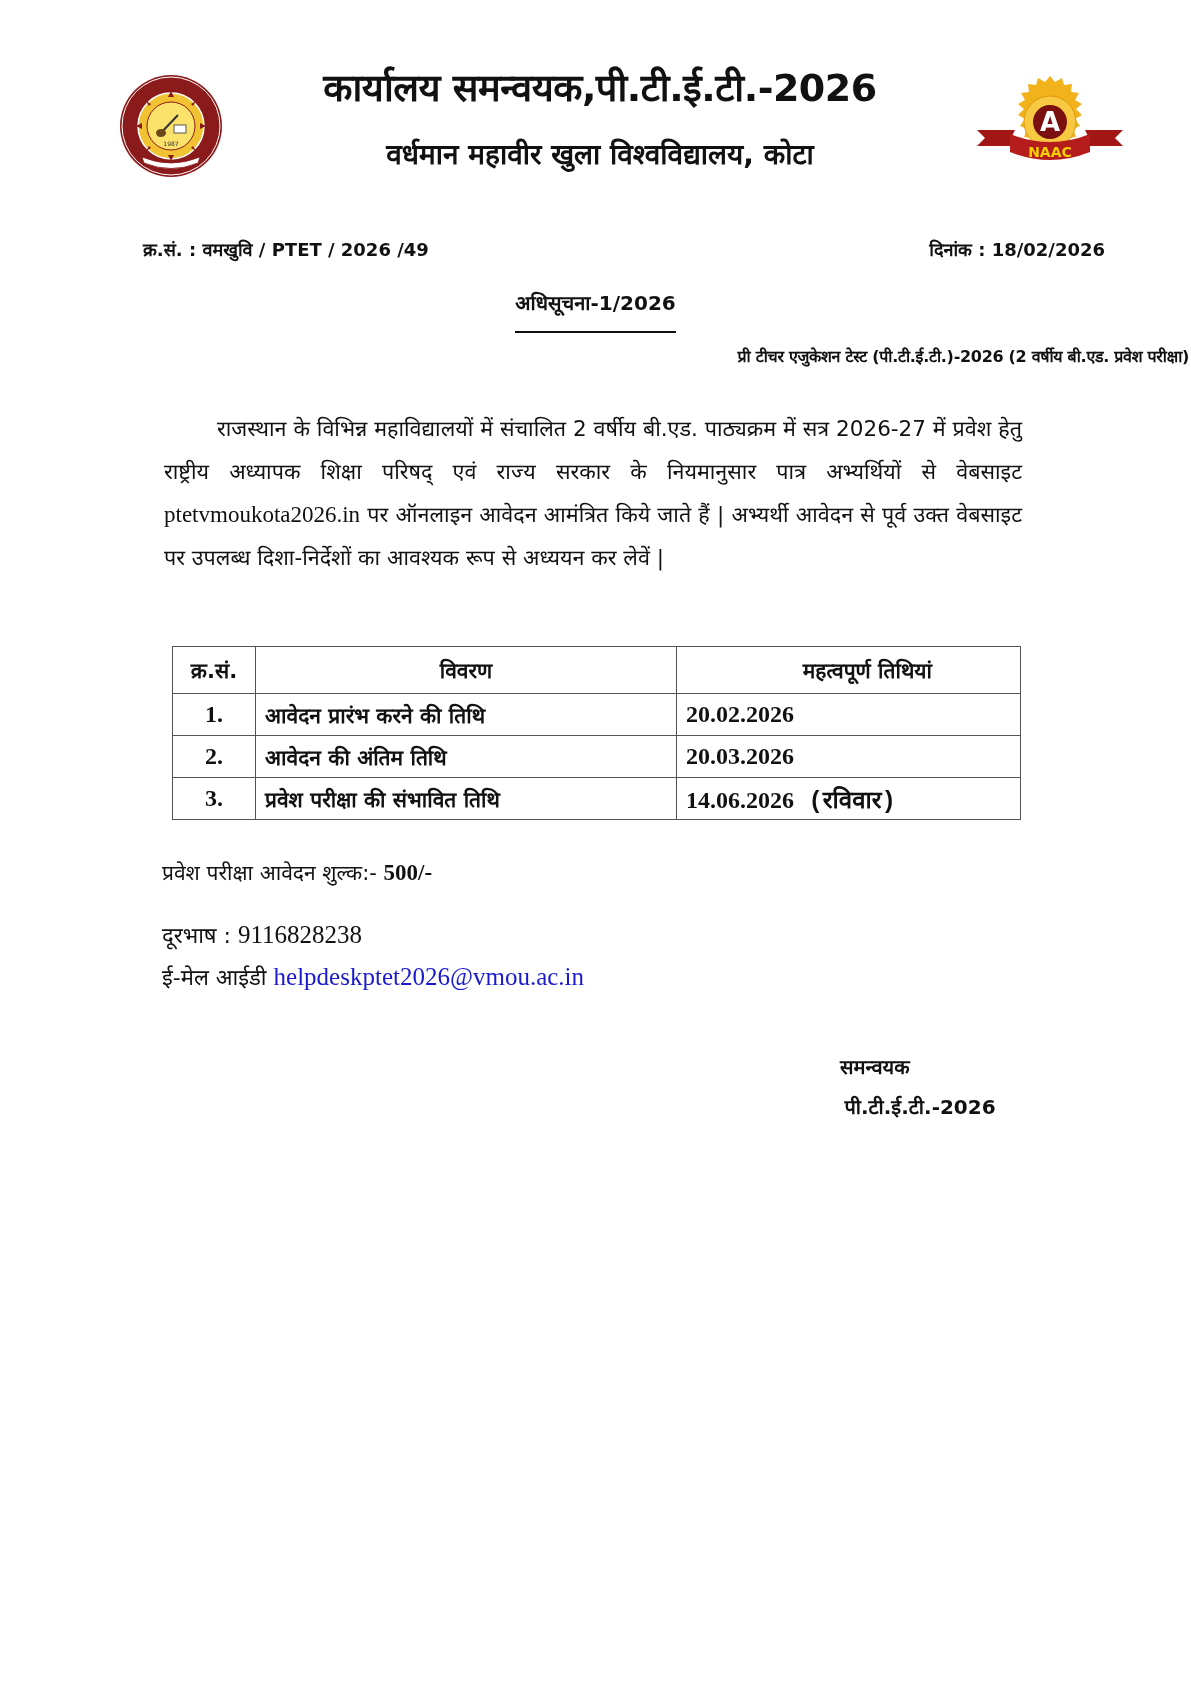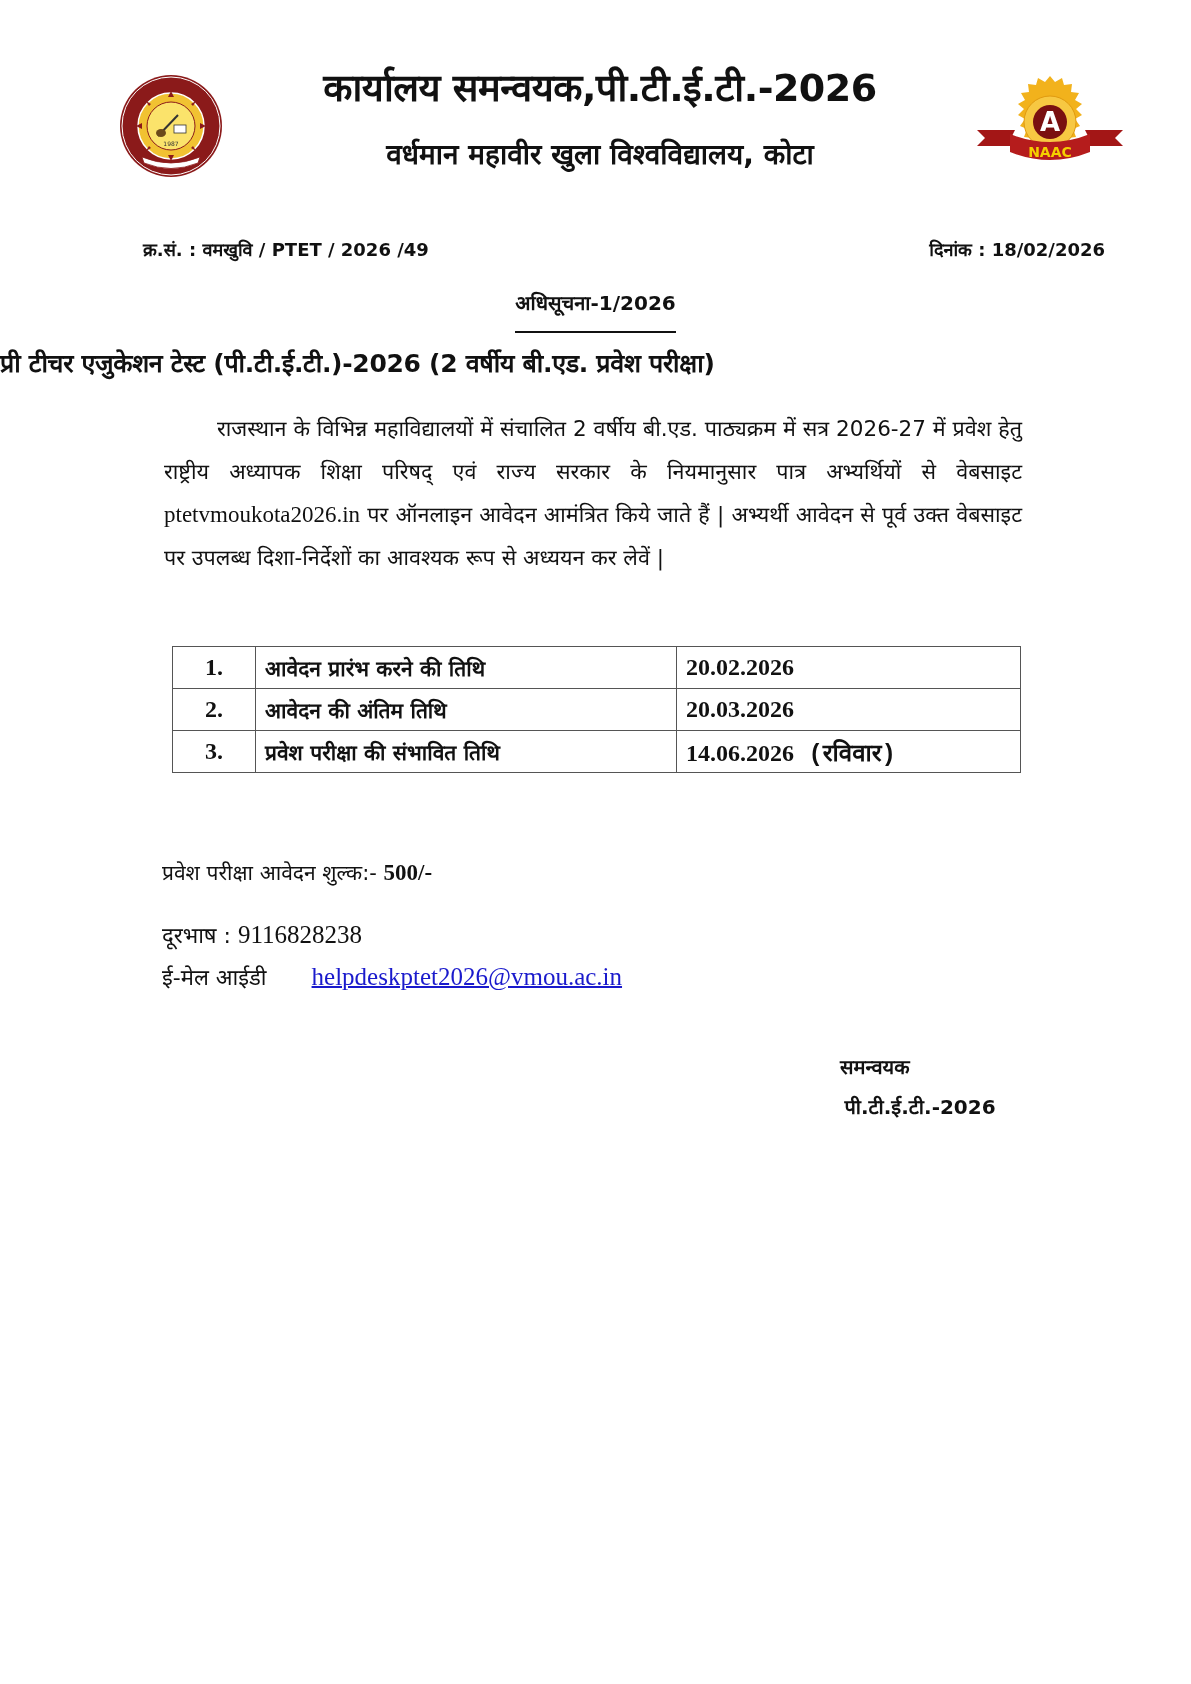--- a/index.html
+++ b/index.html
@@ -34,23 +34,23 @@
   }
 
   .notice-no {
     left: 0; width: 1191px; top: 289px; text-align: center;
     font-family: "DejaVu Sans", "Liberation Sans", sans-serif;
     font-weight: bold; font-size: 20px;
   }
   .notice-no span { border-bottom: 2px solid #111; padding-bottom: 16px; }
 
   .notice-heading {
-    left: 0; width: 1189px; top: 345px; text-align: left;
+    left: 0; width: 1189px; top: 345px; text-align: right;
     font-family: "DejaVu Sans", "Liberation Sans", sans-serif;
-    font-weight: bold; font-size: 25px; letter-spacing: -0.3px;
+    font-weight: bold; font-size: 16px; letter-spacing: -0.3px;
   }
 
   .body-para {
     left: 164px; width: 858px; top: 407px;
     font-size: 21.5px; line-height: 43px; text-align: justify;
     text-indent: 53px;
     font-family: "DejaVu Sans", "Liberation Sans", sans-serif;
   }
   .body-para .site { font-family: "Liberation Serif", "DejaVu Serif", serif; font-size: 23px; }
 
@@ -78,21 +78,21 @@
 
   .phone {
     left: 162px; top: 919px; font-size: 22px;
     font-family: "DejaVu Sans", "Liberation Sans", sans-serif;
   }
   .phone .num, .email a { font-family: "Liberation Serif", serif; font-size: 25px; }
   .email {
     left: 162px; top: 961px; font-size: 22px;
     font-family: "DejaVu Sans", "Liberation Sans", sans-serif;
   }
-  .email a { color: #1a1acc; text-decoration: underline; text-decoration-thickness: 2px; margin-left: 38px; }
+  .email a { color: #1a1acc; text-decoration-thickness: 2px; }
 
   .sign-title {
     left: 840px; width: 160px; top: 1053px; text-align: left;
     font-family: "DejaVu Sans", "Liberation Sans", sans-serif;
     font-weight: bold; font-size: 20px;
   }
   .sign-sub {
     left: 820px; width: 200px; top: 1093px; text-align: center;
     font-family: "DejaVu Sans", "Liberation Sans", sans-serif;
     font-weight: bold; font-size: 20px;
@@ -149,20 +149,25 @@
 <div class="abs notice-no">
   <span>अधिसूचना-1/2026</span>
 </div>
 
 <div class="abs notice-heading">प्री टीचर एजुकेशन टेस्ट (पी.टी.ई.टी.)-2026  (2 वर्षीय बी.एड. प्रवेश परीक्षा)</div>
 
 <div class="abs body-para"><span>राजस्थान के विभिन्न महाविद्यालयों में संचालित 2 वर्षीय बी.एड. पाठ्यक्रम में सत्र 2026-27 में प्रवेश हेतु राष्ट्रीय अध्यापक शिक्षा परिषद् एवं राज्य सरकार के नियमानुसार पात्र अभ्यर्थियों से वेबसाइट </span><span class="site">ptetvmoukota2026.in</span><span> पर ऑनलाइन आवेदन आमंत्रित किये जाते हैं | अभ्यर्थी आवेदन से पूर्व उक्त वेबसाइट पर उपलब्ध दिशा-निर्देशों का आवश्यक रूप से अध्ययन कर लेवें |</span></div>
 
 <table class="abs dates-table">
   <tbody>
+      <tr>
+    <th>क्र.सं.</th>
+    <th>विवरण</th>
+    <th class="c3">महत्वपूर्ण तिथियां</th>
+  </tr>
   <tr>
     <td class="c1">1.</td>
     <td class="c2">आवेदन प्रारंभ करने की तिथि</td>
     <td class="c3"><span>20.02.2026</span><span class="day"></span></td>
   </tr>
   <tr>
     <td class="c1">2.</td>
     <td class="c2">आवेदन की अंतिम तिथि</td>
     <td class="c3"><span>20.03.2026</span><span class="day"></span></td>
   </tr>

